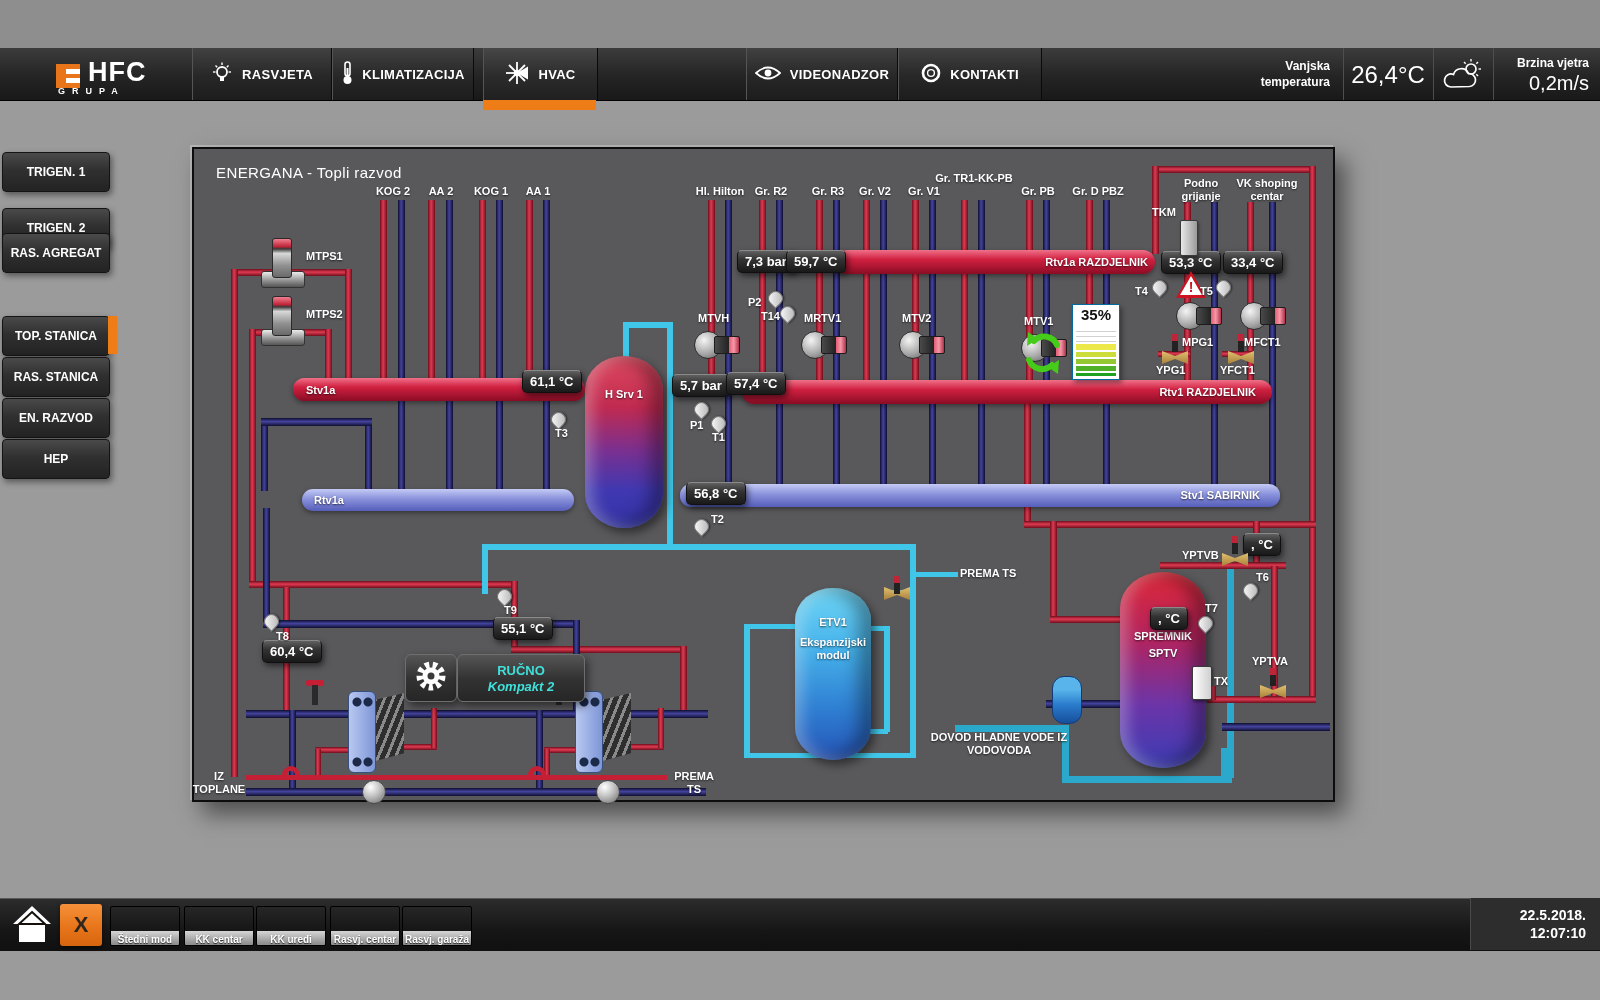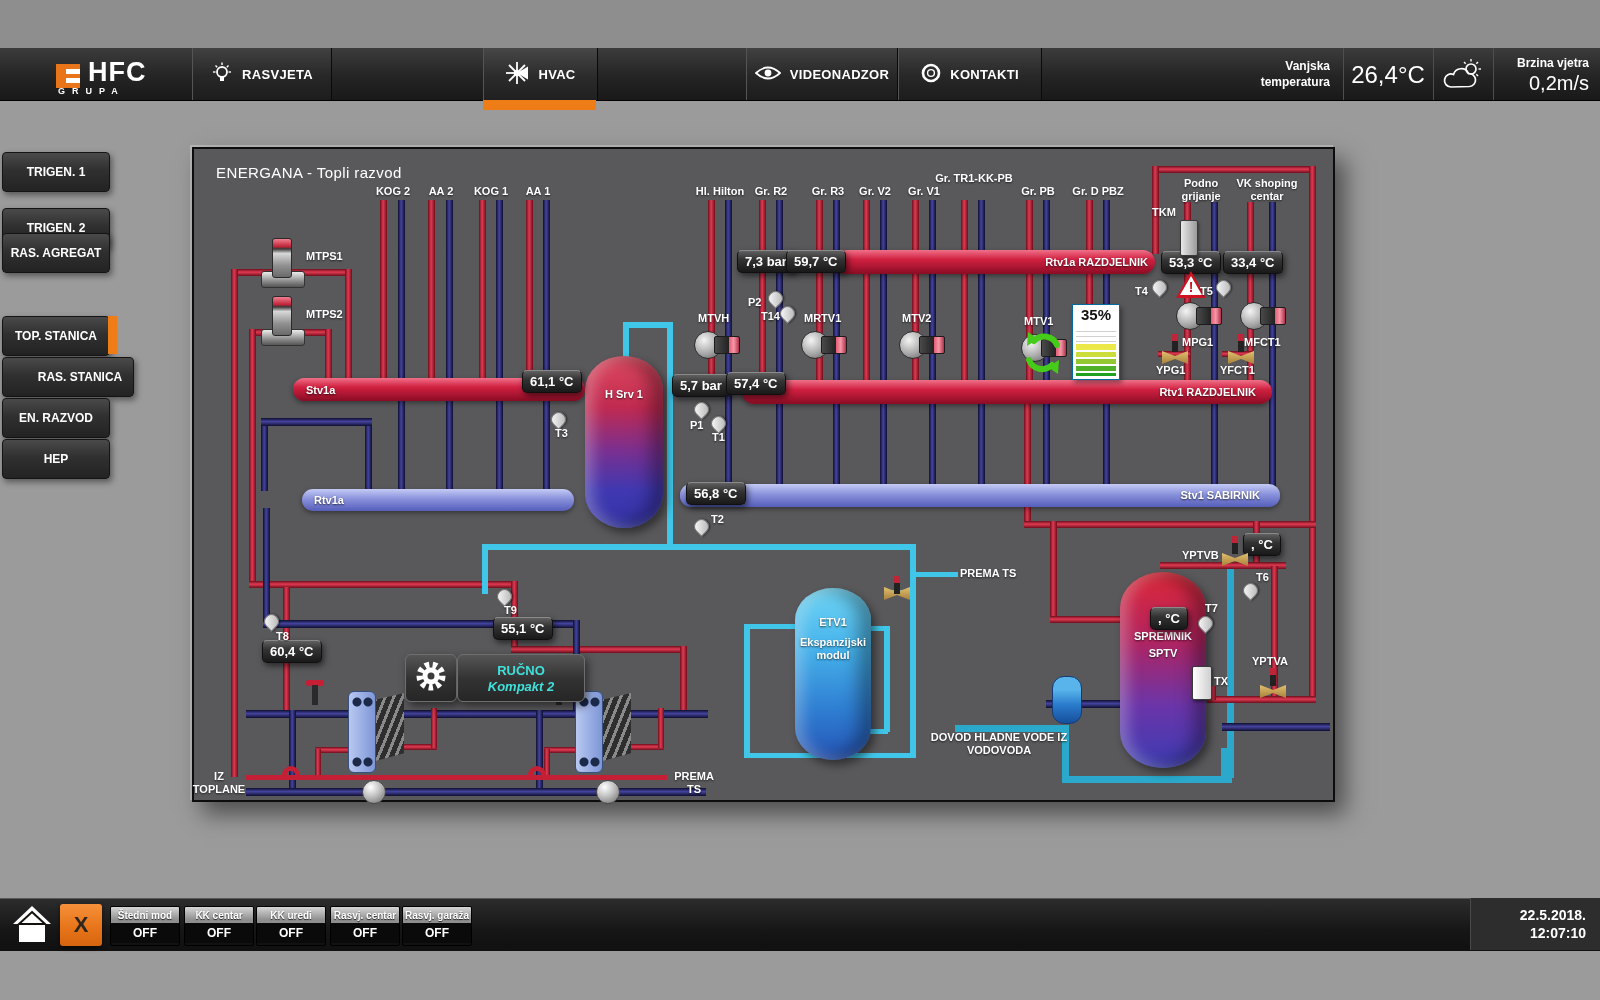--- a/index.html
+++ b/index.html
@@ -29,21 +29,21 @@
   .side-active{position:absolute;left:108px;width:9px;background:#ef7d17;}
   
   .botbar{position:absolute;left:0;top:898px;width:1600px;height:52px;
           background:linear-gradient(180deg,#2c2c2c,#161616 60%,#101010);border-top:1px solid #585858;}
   .xbtn{position:absolute;left:60px;top:904px;width:42px;height:42px;border-radius:3px;
         background:linear-gradient(180deg,#f5913a,#e8751a 55%,#d5650e);display:flex;align-items:center;justify-content:center;
         color:#30261c;font-weight:bold;font-size:22px;box-shadow:0 2px 4px rgba(0,0,0,.5);cursor:pointer;}
   .toggle{position:absolute;top:906px;width:68px;height:38px;border:1px solid #000;border-radius:2px;overflow:hidden;cursor:pointer;}
   .toggle .t-top{height:16px;background:linear-gradient(180deg,#d6d6d6,#8f8f8f 80%);
                  display:flex;align-items:center;justify-content:center;
-                 color:#fff;font-weight:bold;font-size:10px;text-shadow:0 1px 1px rgba(0,0,0,.8);}
+                 color:#fff;font-weight:bold;font-size:10px;text-shadow:0 1px 1px rgba(0,0,0,.8);margin-top:24px;}
   .toggle .t-bot{height:20px;background:#0a0a0a;display:flex;align-items:center;justify-content:center;
                  color:#fff;font-weight:bold;font-size:12px;}
   .datetime{position:absolute;left:1470px;top:898px;width:130px;height:52px;background:#2d2d2d;border-left:1px solid #4a4a4a;
             color:#fff;font-weight:bold;font-size:14px;text-align:right;padding-right:14px;box-sizing:border-box;
             display:flex;flex-direction:column;justify-content:center;gap:2px;}
   
   .panel{position:absolute;left:192px;top:147px;width:1139px;height:651px;background:#59595c;
          border:2px solid #0d0d0d;box-shadow:-2px -2px 0 rgba(230,230,230,.35),10px 12px 22px rgba(0,0,0,.5);}
   .title{position:absolute;color:#fff;font-size:15px;font-weight:normal;letter-spacing:.4px;}
   
@@ -148,20 +148,28 @@
           <g stroke="#fff" stroke-width="1.4">
             <line x1="11" y1="0.5" x2="11" y2="3"></line>
             <line x1="2" y1="10" x2="4.5" y2="10"></line>
             <line x1="17.5" y1="10" x2="20" y2="10"></line>
             <line x1="4.5" y1="3.5" x2="6.2" y2="5.2"></line>
             <line x1="17.5" y1="3.5" x2="15.8" y2="5.2"></line>
           </g>
         </svg></span>
     <span>RASVJETA</span>
   </div>
+  <div class="nav-btn" style="left:332px;width:140px;">
+    <span><svg width="12" height="24">
+          <rect x="4" y="1" width="5" height="14" rx="2.5" fill="none" stroke="#fff" stroke-width="1.6"></rect>
+          <circle cx="6.5" cy="19" r="4" fill="#fff"></circle>
+          <line x1="6.5" y1="7" x2="6.5" y2="16" stroke="#fff" stroke-width="2"></line>
+        </svg></span>
+    <span>KLIMATIZACIJA</span>
+  </div>
   <div class="nav-btn" style="left:483px;width:113px;background:linear-gradient(180deg,#474747,#2b2b2b 55%,#202020);">
     <span><svg width="24" height="24">
           <g stroke="#fff" stroke-width="1.8">
             <line x1="12" y1="1" x2="12" y2="23"></line>
             <line x1="1" y1="12" x2="23" y2="12"></line>
             <line x1="4" y1="4" x2="20" y2="20"></line>
             <line x1="20" y1="4" x2="4" y2="20"></line>
           </g>
           <path d="M12 12 L23 5.5 V18.5 Z" fill="#fff"></path>
           <circle cx="12" cy="12" r="3.2" fill="#fff"></circle>
@@ -213,21 +221,21 @@
   <div class="side-btn" style="top:208px;">
       <span>TRIGEN. 2</span>
     </div>
   <div class="side-btn" style="top:233px;">
       <span>RAS. AGREGAT</span>
     </div>
   <div class="side-btn" style="top:316px;">
       <span>TOP. STANICA</span>
     </div>
   <div class="side-active" style="top:316px;height:38px;"></div>
-  <div class="side-btn" style="top:357px;padding-left:24px;">
+  <div class="side-btn" style="top:357px;">
       <span>RAS. STANICA</span>
     </div>
   <div class="side-btn" style="top:398px;">
       <span>EN. RAZVOD</span>
     </div>
   <div class="side-btn" style="top:439px;">
       <span>HEP</span>
     </div>
 
   <div class="panel"></div>

